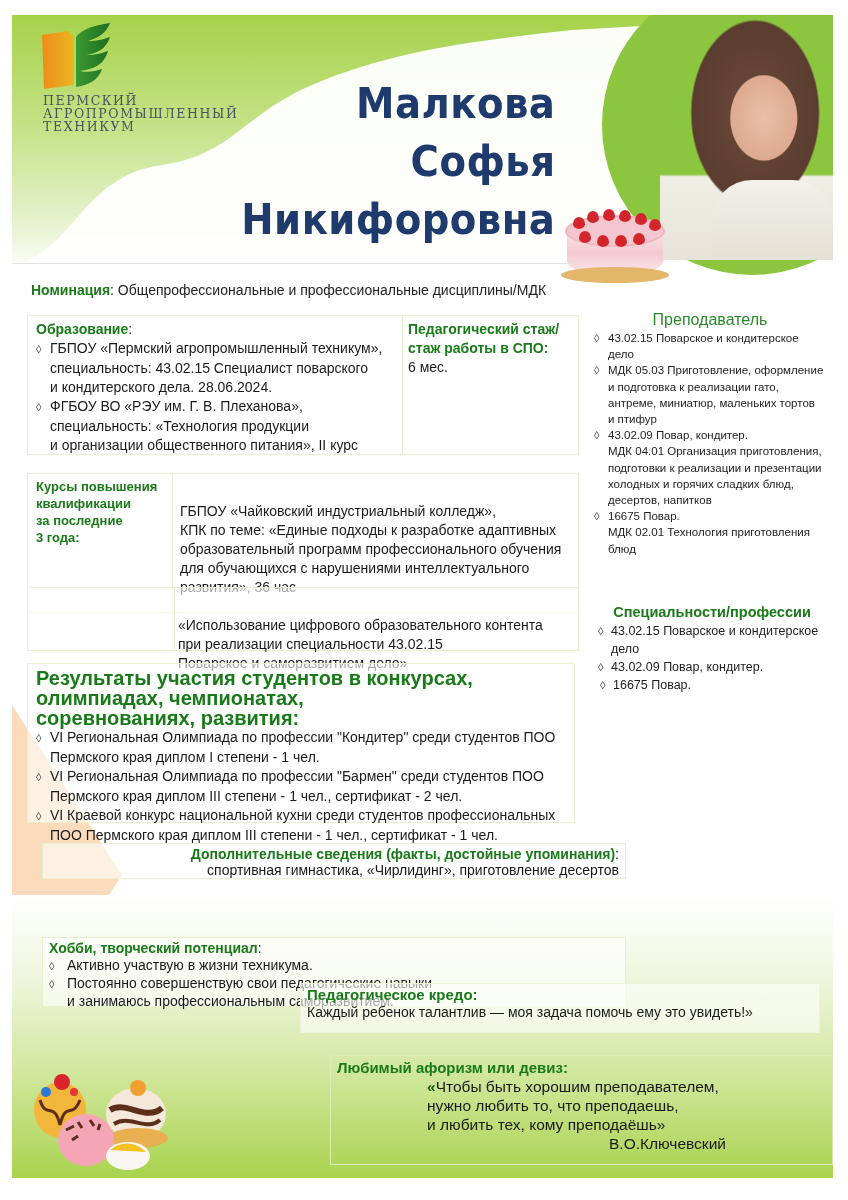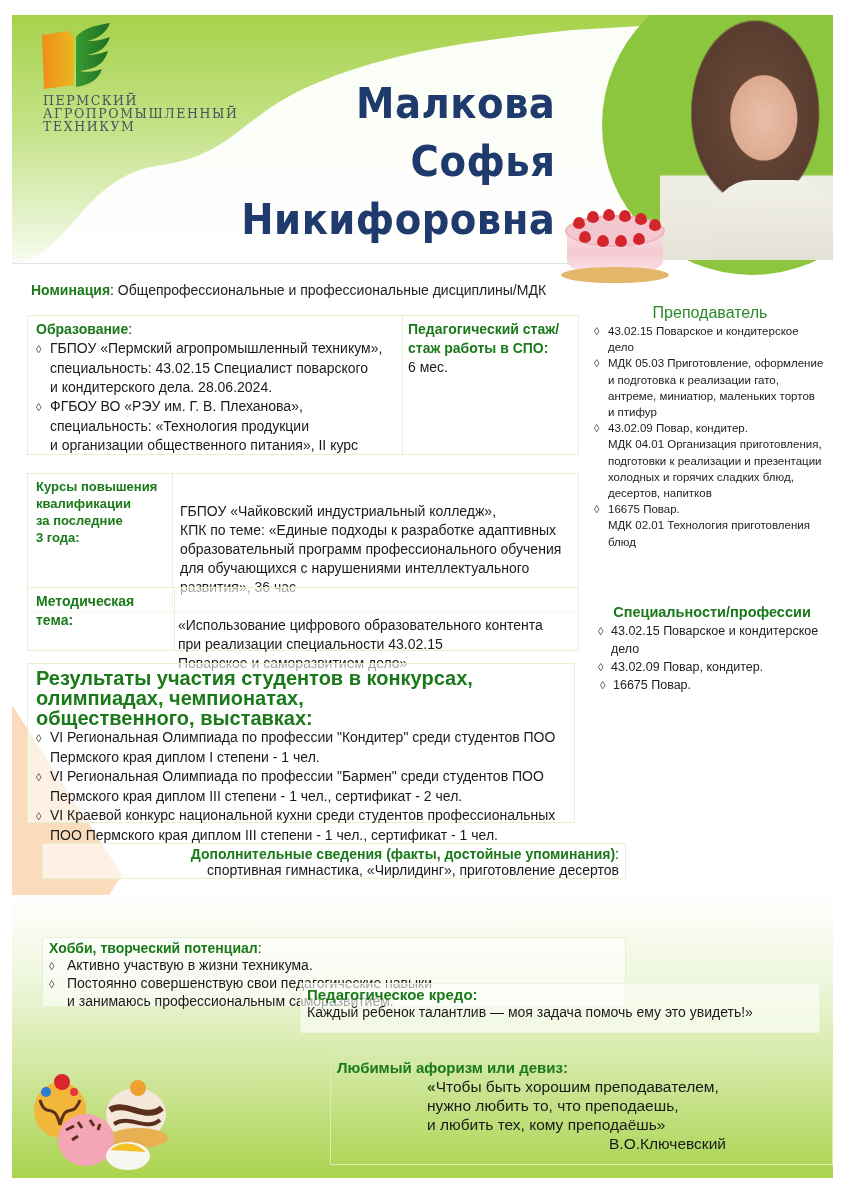--- a/index.html
+++ b/index.html
@@ -196,36 +196,32 @@
     <div class="val-col" style="left:152px;width:395px;">
       <div>ГБПОУ «Чайковский индустриальный колледж»,</div>
       <div>КПК по теме: «Единые подходы к разработке адаптивных</div>
       <div>образовательный программ профессионального обучения</div>
       <div>для обучающихся с нарушениями интеллектуального</div>
       <div>развития», 36 час</div>
     </div>
   </div>
 
   <div class="box" style="left:15px;top:572px;width:552px;height:64px;">
-    <div class="lbl-col" style="font-size:14px;line-height:19px;">
-      <div>Методическая</div>
-      <div>тема:</div>
-    </div>
     <div class="col-div" style="left:146px"></div>
     <div class="val-col" style="left:150px;width:395px;">
       <div>«Использование цифрового образовательного контента</div>
       <div>при реализации специальности 43.02.15</div>
       <div>Поварское и саморазвитием дело»</div>
     </div>
   </div>
 
   <div class="box" style="left:15px;top:648px;width:548px;height:160px;padding:4px 8px;">
     <div class="gt" style="font-size:20px;line-height:20px;">
       <div>Результаты участия студентов в конкурсах, олимпиадах, чемпионатах,</div>
-      <div>общественного, выставках:</div>
+      <div>соревнованиях, развития:</div>
     </div>
     <div class="bul">
       <span class="dia">◊</span><span>VI Региональная Олимпиада по профессии "Кондитер" среди студентов ПОО</span><br>
       <span>Пермского края диплом I степени - 1 чел.</span>
     </div>
     <div class="bul">
       <span class="dia">◊</span><span>VI Региональная Олимпиада по профессии "Бармен" среди студентов ПОО</span><br>
       <span>Пермского края диплом III степени - 1 чел., сертификат - 2 чел.</span>
     </div>
     <div class="bul">
@@ -276,21 +272,21 @@
     <path d="M88,54 C104,44 120,62 134,50" stroke="#5c2e1c" stroke-width="4" fill="none"></path>
     <ellipse cx="112" cy="68" rx="30" ry="10" fill="#e8b050"></ellipse>
     <circle cx="112" cy="18" r="8" fill="#f0a030"></circle>
     <ellipse cx="60" cy="70" rx="28" ry="26" fill="#f5a6b6"></ellipse>
     <path d="M40,60 L48,56 M52,52 L56,58 M64,50 L68,56 M74,54 L72,60 M46,70 L52,66" stroke="#5a2e1a" stroke-width="3"></path>
     <ellipse cx="102" cy="86" rx="22" ry="14" fill="#f8f6f0"></ellipse>
     <path d="M84,80 C96,70 110,72 120,82" fill="#f5c022"></path>
   </svg>
 </div>
 
-<div style="position:absolute;left:594px;top:303px;width:240px;">
+<div style="position:absolute;left:594px;top:310px;width:240px;">
   <div class="side-title" style="color:#2a8a2a;font-size:16px;line-height:20px;margin-left:-8px;">Преподаватель</div>
   <div class="sidelist">
     <div class="bul">
       <span class="dia">◊</span><span>43.02.15 Поварское и кондитерское</span><br>
       <span>дело</span>
     </div>
     <div class="bul">
       <span class="dia">◊</span><span>МДК 05.03 Приготовление, оформление</span><br>
       <span>и подготовка к реализации гато,</span><br>
       <span>антреме, миниатюр, маленьких тортов</span><br>

